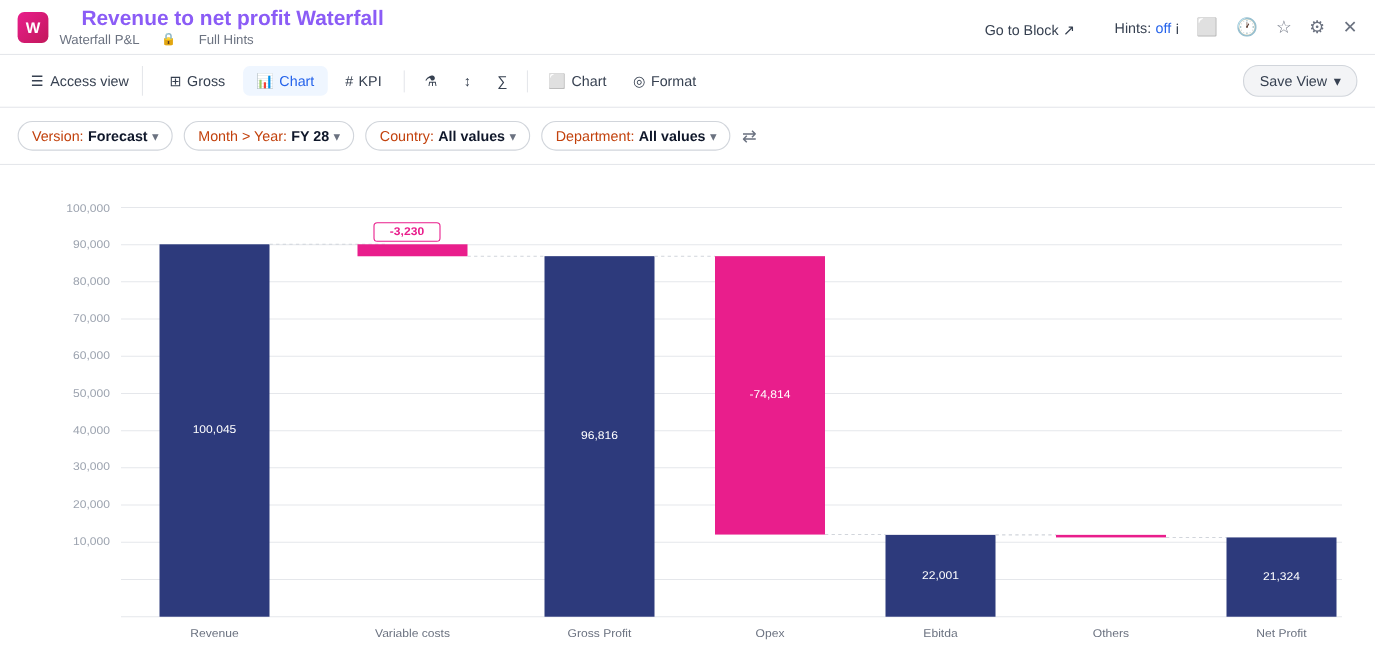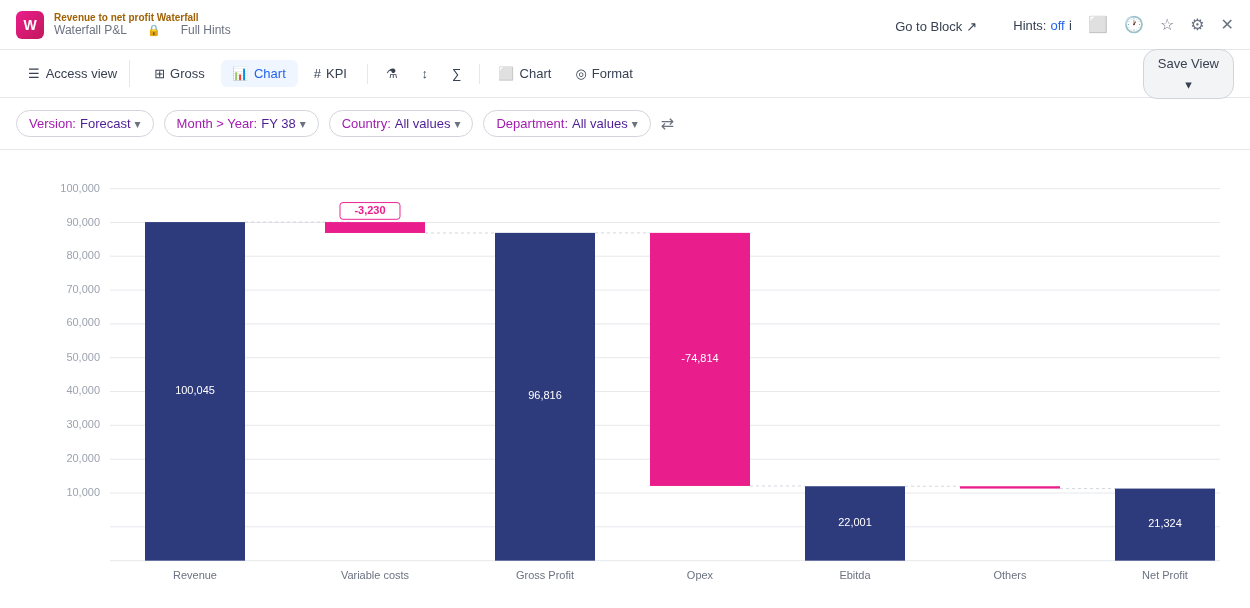--- a/index.html
+++ b/index.html
@@ -4,45 +4,45 @@
   <style>
     * { box-sizing: border-box; margin: 0; padding: 0; }
     body { font-family: -apple-system, BlinkMacSystemFont, 'Segoe UI', sans-serif; background: #fff; width: 1250px; height: 608px; overflow: hidden; }
 
     
     .header { display: flex; align-items: center; justify-content: space-between; padding: 8px 16px; border-bottom: 1px solid #e5e7eb; height: 50px; }
     .header-left { display: flex; align-items: center; gap: 10px; }
     .app-icon { width: 28px; height: 28px; background: linear-gradient(135deg, #e91e8c, #c2185b); border-radius: 6px; display: flex; align-items: center; justify-content: center; }
     .app-icon-inner { color: white; font-size: 14px; font-weight: bold; }
     .title-block { display: flex; flex-direction: column; }
-    .page-title { font-size: 10px; font-weight: 600; color: #a16207; }
+    .page-title { font-size: 19px; font-weight: 600; color: #8b5cf6; margin-left: 20px; }
     .page-subtitle { font-size: 12px; color: #6b7280; display: flex; align-items: center; gap: 20px; }
     .lock-icon-small { font-size: 11px; }
     .header-right { display: flex; align-items: flex-end; gap: 16px; }
     .go-to-block { font-size: 13px; color: #374151; display: flex; align-items: center; gap: 4px; cursor: pointer; }
     .hints-text { font-size: 13px; color: #374151; display: flex; align-items: center; gap: 4px; padding-left: 20px; }
     .hints-off { color: #2563eb; font-weight: 400; }
     .header-icon { font-size: 16px; color: #6b7280; cursor: pointer; }
 
     
     .toolbar { display: flex; align-items: center; justify-content: space-between; padding: 0 16px; border-bottom: 1px solid #e5e7eb; height: 48px; }
     .toolbar-left { display: flex; align-items: center; gap: 4px; }
     .toolbar-right { display: flex; align-items: center; }
     .view-btn { display: flex; align-items: center; gap: 5px; padding: 6px 12px; border-radius: 6px; font-size: 13px; cursor: pointer; border: none; background: transparent; color: #374151; }
     .view-btn.active { background: #eff6ff; color: #2563eb; font-weight: 500; }
     .view-btn-default { display: flex; align-items: center; gap: 6px; padding: 6px 12px; font-size: 13px; cursor: pointer; border: none; background: transparent; color: #374151; border-right: 1px solid #e5e7eb; margin-right: 8px; }
     .separator { width: 1px; height: 20px; background: #e5e7eb; margin: 0 4px; }
     .toolbar-action { display: flex; align-items: center; gap: 5px; padding: 6px 10px; font-size: 13px; cursor: pointer; border: none; background: transparent; color: #374151; }
-    .save-view-btn { display: flex; align-items: center; gap: 6px; background: #f3f4f6; border: 1px solid #d1d5db; border-radius: 14px; padding: 6px 14px; font-size: 13px; cursor: pointer; font-weight: 500; color: #374151; flex-direction: column; }
+    .save-view-btn { display: flex; align-items: center; gap: 6px; background: #f3f4f6; border: 1px solid #d1d5db; border-radius: 14px; padding: 6px 14px; font-size: 13px; cursor: pointer; font-weight: 500; color: #374151; }
 
     
     .filters { display: flex; align-items: center; gap: 10px; padding: 10px 16px; border-bottom: 1px solid #e5e7eb; height: 52px; }
     .filter-pill { display: flex; align-items: center; gap: 4px; padding: 5px 12px; border: 1px solid #d1d5db; border-radius: 20px; font-size: 13px; cursor: pointer; background: #fff; color: #374151; }
-    .filter-pill .label { color: #a21caf; }
-    .filter-pill .value { font-weight: 400; color: #4c1d95; }
+    .filter-pill .label { color: #c2410c; }
+    .filter-pill .value { font-weight: 700; color: #0f172a; }
     .filter-icon { font-size: 12px; color: #6b7280; }
     .swap-icon { font-size: 16px; color: #6b7280; cursor: pointer; }
 
     
     .chart-area { position: relative; padding: 20px 20px 12px 20px; height: calc(608px - 50px - 48px - 52px); background: #fff; }
     svg.waterfall-chart { width: 100%; height: 100%; }
 
     
     .grid-line { stroke: #e5e7eb; stroke-width: 1; }
     .axis-label { font-size: 11px; fill: #9ca3af; }
@@ -133,21 +133,21 @@
 </div>
 
 <div class="filters">
   <div class="filter-pill">
     <span class="label">Version:</span>
     <span class="value">Forecast</span>
     <span class="filter-icon">▾</span>
   </div>
   <div class="filter-pill">
     <span class="label">Month &gt; Year:</span>
-    <span class="value">FY 38</span>
+    <span class="value">FY 28</span>
     <span class="filter-icon">▾</span>
   </div>
   <div class="filter-pill">
     <span class="label">Country:</span>
     <span class="value">All values</span>
     <span class="filter-icon">▾</span>
   </div>
   <div class="filter-pill">
     <span class="label">Department:</span>
     <span class="value">All values</span>

